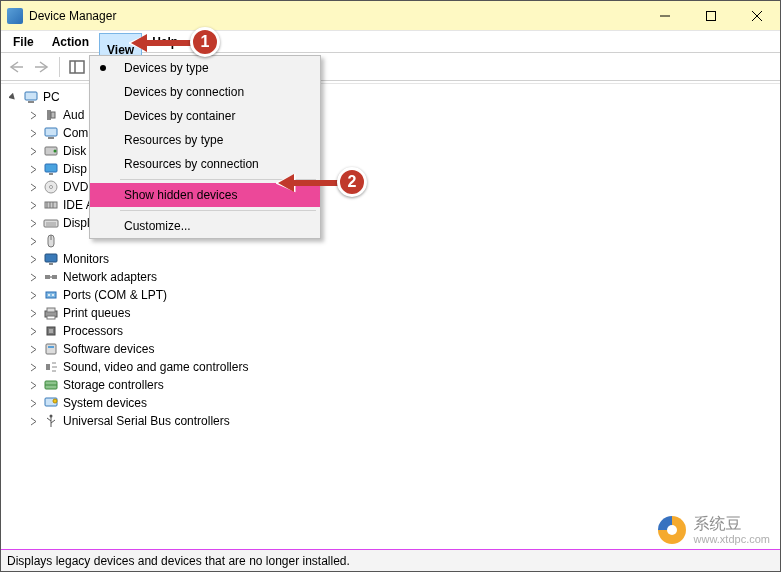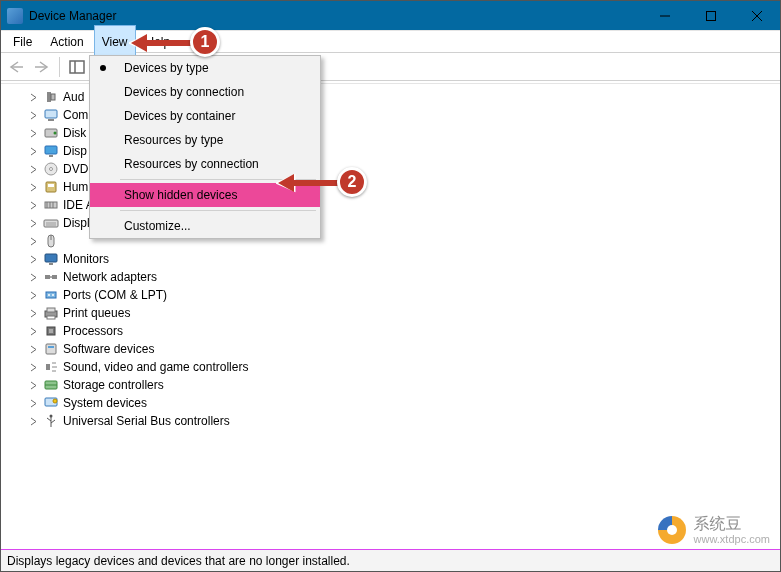--- a/index.html
+++ b/index.html
@@ -12,21 +12,21 @@
     width: 781px;
     height: 572px;
     border: 1px solid #555;
     position: relative;
     overflow: hidden;
   }
   .titlebar {
     display: flex;
     align-items: center;
     height: 30px;
-    background: #0369a1;
+    background: #fef9c3;
     border-bottom: 1px solid #e5e5e5;
     padding-left: 6px;
   }
   .titlebar .app-icon {
     width: 16px; height: 16px;
     margin-right: 6px;
     position: relative;
   }
   .titlebar .app-icon::before {
     content: "";
@@ -42,21 +42,22 @@
     display: flex; align-items: center; justify-content: center;
     font-family: "Segoe UI Symbol", system-ui;
   }
   .winbtn svg { stroke: #000; stroke-width: 1; fill: none; }
   .menubar {
     display: flex;
     gap: 2px;
     padding: 2px 4px;
     border-bottom: 1px solid #d0d0d0;
     height: 22px;
-    align-items: center;
+    align-items: flex-start;
+    font-weight: bold;
   }
   .menubar .menuitem {
     padding: 2px 8px;
   }
   .menubar .menuitem.open {
     background: #cce8ff;
     border: 1px solid #7ab5e6;
     padding: 9px 7px;
   }
   .toolbar {
@@ -241,20 +242,34 @@
     <svg width="14" height="14">
         <rect x="1" y="1" width="12" height="12"></rect>
         <text x="4" y="11" font-size="10" fill="#3a7ab8" stroke="none">?</text>
       </svg>
   </div>
 </div>
 
 <div class="content">
   <ul class="tree">
     <li>
+      <div class="node">
+        <span class="twisty">
+          <svg width="9" height="9">
+              <path d="M1 1 L7 4.5 L1 8 Z" fill="#555" stroke="none" transform="rotate(45 4 4)"></path>
+            </svg>
+        </span>
+        <span class="dev-icon">
+          <svg width="16" height="16">
+              <rect x="2" y="3" width="12" height="8" rx="1" fill="#cbe3f7" stroke="#3a7ab8"></rect>
+              <rect x="5" y="12" width="6" height="2" fill="#888"></rect>
+            </svg>
+        </span>
+        <span>PC</span>
+      </div>
       <ul class="children" id="device-categories">
           <li>
             <div class="node">
               <span class="twisty">
                 <svg width="9" height="9">
                   <path d="M2 1 L7 4.5 L2 8" stroke="#6a6a6a" fill="none"></path>
                 </svg>
               </span>
               <span class="dev-icon">
                 <svg width="16" height="16">
@@ -320,36 +335,20 @@
                   <path d="M2 1 L7 4.5 L2 8" stroke="#6a6a6a" fill="none"></path>
                 </svg>
               </span>
               <span class="dev-icon">
                 <svg width="16" height="16">
                   <circle cx="8" cy="8" r="6" fill="#e8e8e8" stroke="#999"></circle>
                   <circle cx="8" cy="8" r="1.5" fill="#fff" stroke="#999"></circle>
                 </svg>
               </span>
               <span>DVD</span>
-            </div>
-          </li>
-          <li>
-            <div class="node">
-              <span class="twisty">
-                <svg width="9" height="9">
-                  <path d="M2 1 L7 4.5 L2 8" stroke="#6a6a6a" fill="none"></path>
-                </svg>
-              </span>
-              <span class="dev-icon">
-                <svg width="16" height="16">
-                  <rect x="3" y="3" width="10" height="10" rx="1" fill="#d9c37a" stroke="#9b8030" stroke-width="1"></rect>
-                  <rect x="5" y="5" width="6" height="3" fill="#fff"></rect>
-                </svg>
-              </span>
-              <span>Hum</span>
             </div>
           </li>
           <li>
             <div class="node">
               <span class="twisty">
                 <svg width="9" height="9">
                   <path d="M2 1 L7 4.5 L2 8" stroke="#6a6a6a" fill="none"></path>
                 </svg>
               </span>
               <span class="dev-icon">

